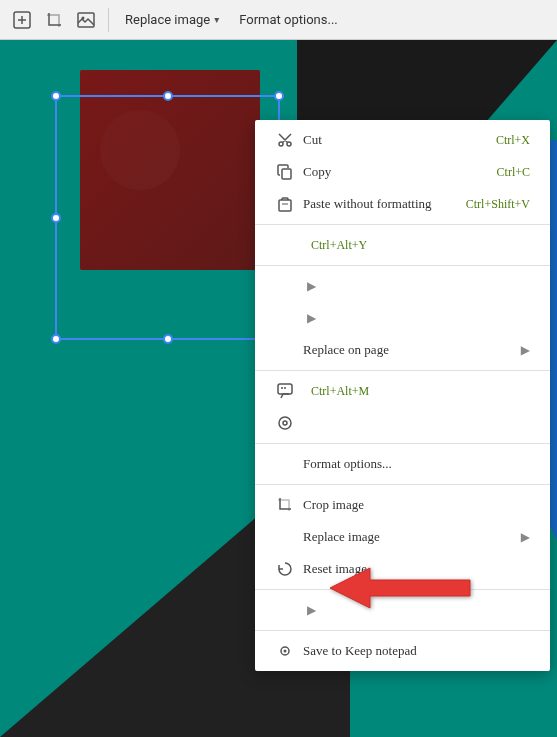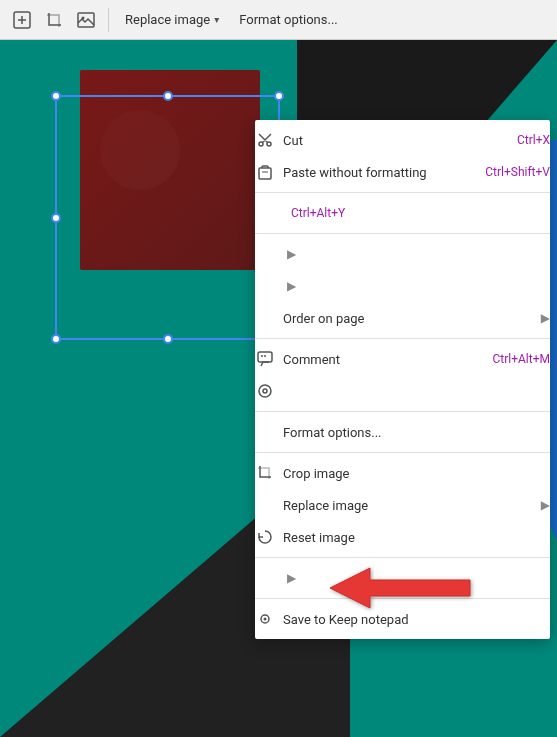--- a/index.html
+++ b/index.html
@@ -115,45 +115,46 @@
       box-shadow: 0 4px 16px rgba(0,0,0,0.3);
       border-radius: 2px;
       z-index: 100;
       padding: 4px 0;
     }
 
     .menu-item {
       display: flex;
       align-items: center;
       height: 32px;
-      padding: 0 0;
+      padding: 0 20px;
       cursor: pointer;
       position: relative;
       color: #333;
+      font-family: Liberation Serif, serif;
     }
 
     .menu-icon {
       width: 20px;
       height: 20px;
       display: flex;
       align-items: center;
       justify-content: center;
       margin-right: 8px;
       color: #555;
       font-size: 14px;
       flex-shrink: 0;
     }
 
     .menu-label {
       flex: 1;
       font-size: 13px;
     }
 
     .menu-shortcut {
-      color: #a21caf;
+      color: #4d7c0f;
       font-size: 12px;
       margin-left: 8px;
     }
 
     .menu-arrow {
       color: #888;
       font-size: 12px;
       margin-left: 4px;
     }
 
@@ -282,20 +283,30 @@
     <div class="menu-item">
       <span class="menu-icon">
         <svg width="16" height="16" viewBox="0 0 16 16">
             <path d="M2 2l8 8M4 14a2 2 0 100-4 2 2 0 000 4zM12 14a2 2 0 100-4 2 2 0 000 4zM6 10L14 2" fill="none" stroke="#555" stroke-width="1.5"></path>
           </svg>
       </span>
       <span class="menu-label">Cut</span>
       <span class="menu-shortcut">Ctrl+X</span>
     </div>
 
+    <div class="menu-item">
+      <span class="menu-icon">
+        <svg width="16" height="16" viewBox="0 0 16 16">
+            <rect x="5" y="5" width="9" height="10" rx="1" fill="none" stroke="#555" stroke-width="1.5"></rect>
+            <path d="M3 11H2a1 1 0 01-1-1V2a1 1 0 011-1h8a1 1 0 011 1v2" fill="none" stroke="#555" stroke-width="1.5"></path>
+          </svg>
+      </span>
+      <span class="menu-label">Copy</span>
+      <span class="menu-shortcut">Ctrl+C</span>
+    </div>
 
 
     <div class="menu-item">
       <span class="menu-icon">
         <svg width="16" height="16" viewBox="0 0 16 16">
             <rect x="2" y="4" width="12" height="11" rx="1" fill="none" stroke="#555" stroke-width="1.5"></rect>
             <path d="M5 4V3a1 1 0 011-1h4a1 1 0 011 1v1" fill="none" stroke="#555" stroke-width="1.5"></path>
             <line x1="5" y1="8" x2="11" y2="8" stroke="#555" stroke-width="1"></line>
           </svg>
       </span>
@@ -317,36 +328,35 @@
       <span class="menu-arrow">▶</span>
     </div>
 
     <div class="menu-item">
       <span class="menu-icon"></span>
       <span class="menu-arrow">▶</span>
     </div>
 
     <div class="menu-item">
       <span class="menu-icon"></span>
-      <span class="menu-label">Order on page</span>
+      <span class="menu-label">Replace on page</span>
       <span class="menu-arrow">▶</span>
     </div>
 
     <div class="menu-separator"></div>
 
     <div class="menu-item">
       <span class="menu-icon">
         <svg width="16" height="16" viewBox="0 0 16 16">
             <rect x="1" y="1" width="14" height="10" rx="2" fill="none" stroke="#555" stroke-width="1.5"></rect>
             <path d="M4 15l2-4h6" fill="none" stroke="#555" stroke-width="1.5"></path>
             <line x1="8" y1="5" x2="8" y2="5.1" stroke="#555" stroke-width="2" stroke-linecap="round"></line>
             <line x1="5" y1="5" x2="5" y2="5.1" stroke="#555" stroke-width="2" stroke-linecap="round"></line>
           </svg>
       </span>
-      <span class="menu-label">Comment</span>
       <span class="menu-shortcut">Ctrl+Alt+M</span>
     </div>
 
     <div class="menu-item">
       <span class="menu-icon">
         <svg width="16" height="16" viewBox="0 0 16 16">
             <circle cx="8" cy="8" r="6" fill="none" stroke="#555" stroke-width="1.5"></circle>
             <circle cx="8" cy="8" r="2" fill="none" stroke="#555" stroke-width="1.5"></circle>
           </svg>
       </span>

